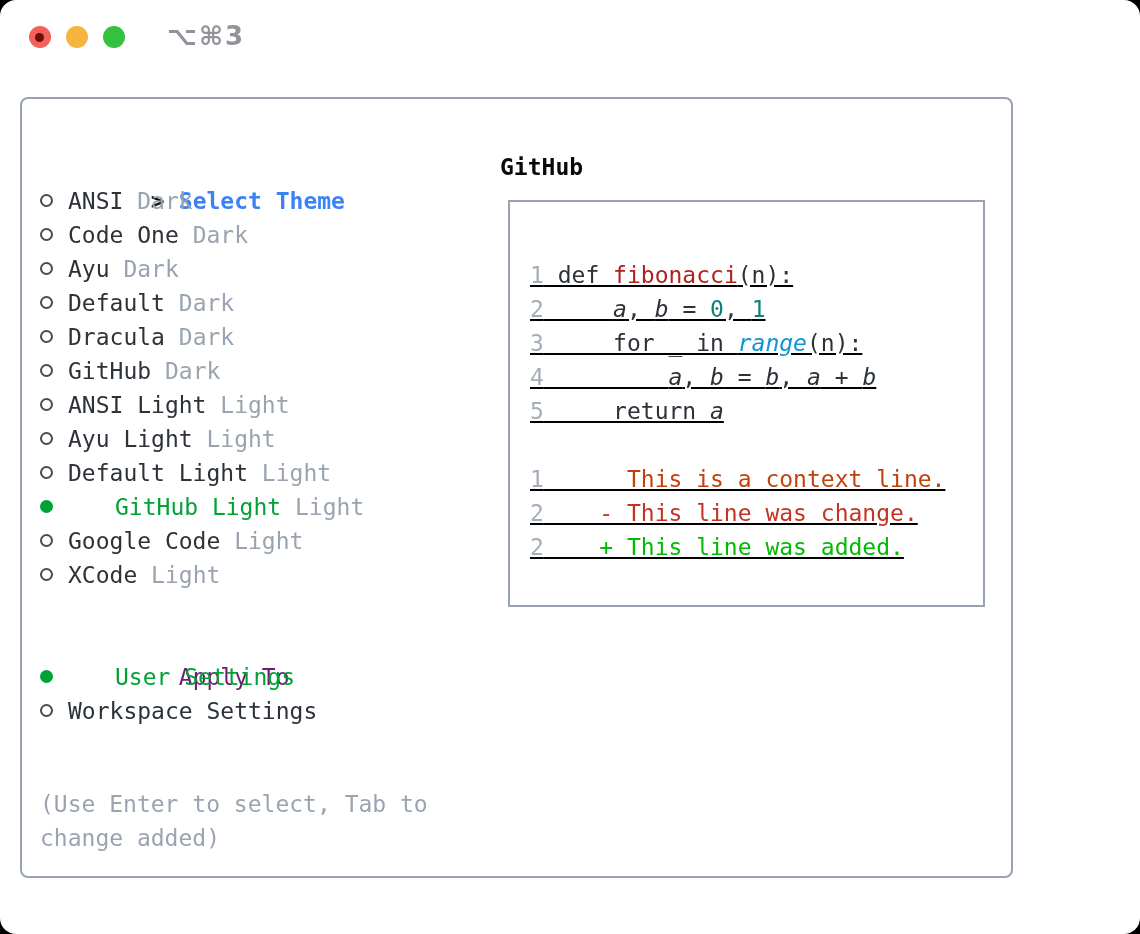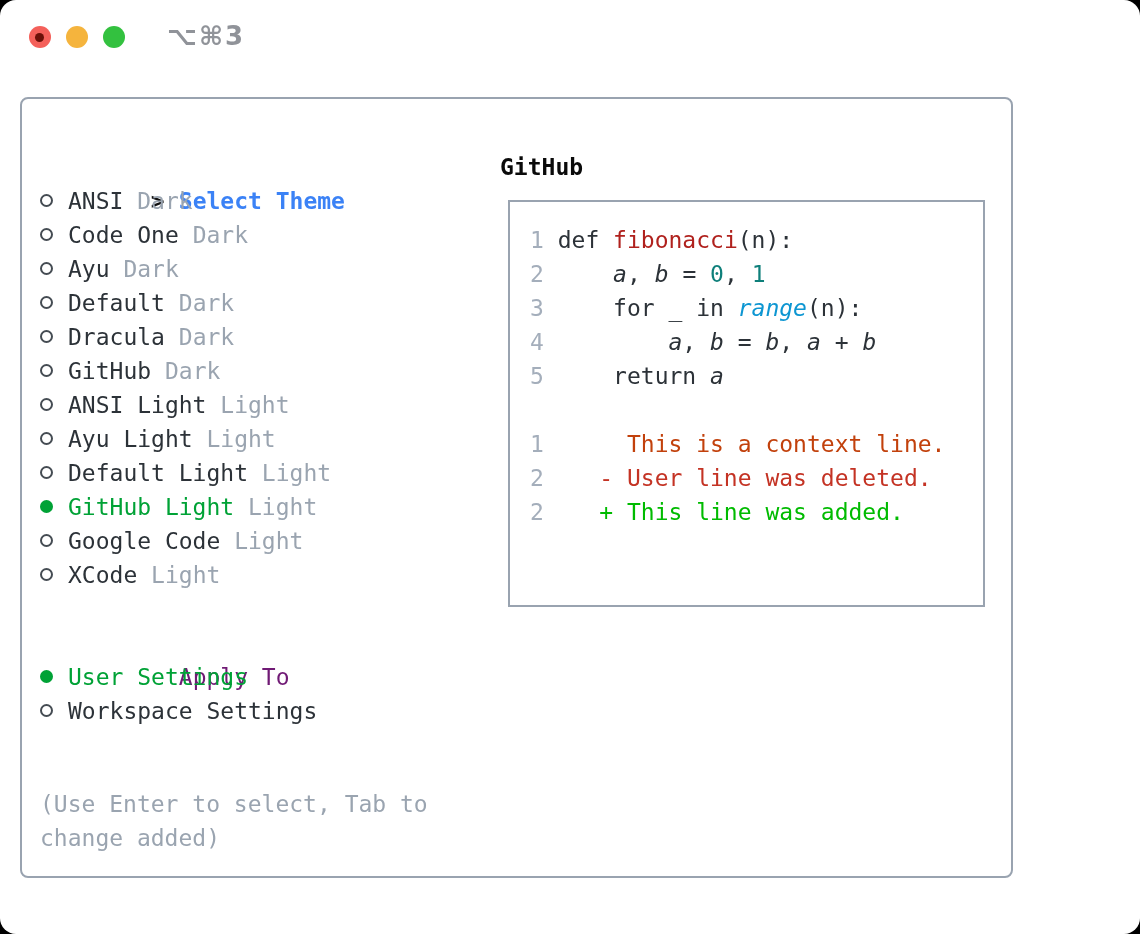--- a/index.html
+++ b/index.html
@@ -35,29 +35,29 @@
   .hdr{font-weight:bold;color:#3b82f6;}
   .radio{
     display:inline-block;width:9px;height:9px;border:2px solid #454c53;
     border-radius:50%;margin-right:15px;vertical-align:2px;background:transparent;
   }
   .radio.sel{border-color:#00a236;background:#00a236;}
   .theme-name{color:#2c3238;}
   .theme-name.sel{color:#00a236;}
   .variant{color:#9aa4b0;margin-left:1ch;}
   .apply-label{color:#701a75;}
-  .opt-name.sel{color:#00a236;}
+  .opt-name.sel{color:#00a236;margin-left:47px;}
   .hint{color:#9aa4b0;margin-top:25px;}
   
   .preview-title{position:absolute;left:478px;top:51px;font-weight:bold;color:#0a0a0a;}
   .preview-box{
     position:absolute;left:486px;top:101px;width:473px;height:403px;
     border:2px solid #99a3b0;background:#fff;overflow:hidden;
   }
-  .code{padding:21px 0 0 20px;}
+  .code{padding:56px 0 0 20px;text-decoration:underline;}
   
   .tk-line-number{color:#a4aebb;}
   .tk-plain{color:#2c3238;}
   .tk-function{color:#b0211d;}
   .tk-number{color:#0e7f7a;}
   .tk-builtin{color:#0d96d2;font-style:italic;text-align:right;}
   .tk-variable{color:#2c3238;font-style:italic;}
   .tk-context{color:#c2410c;}
   .tk-deleted{color:#c43324;}
   .tk-added{color:#00bb00;}
@@ -121,19 +121,19 @@
 
     <div class="preview-box">
       <div class="code" id="code">
           <div class="row"><span class="tk-line-number">1</span><span class="tk-plain"> def </span><span class="tk-function">fibonacci</span><span class="tk-plain">(n):</span></div>
           <div class="row"><span class="tk-line-number">2</span><span class="tk-plain">     </span><span class="tk-variable">a</span><span class="tk-plain">, </span><span class="tk-variable">b</span><span class="tk-plain"> = </span><span class="tk-number">0</span><span class="tk-plain">, </span><span class="tk-number">1</span></div>
           <div class="row"><span class="tk-line-number">3</span><span class="tk-plain">     for _ in </span><span class="tk-builtin">range</span><span class="tk-plain">(n):</span></div>
           <div class="row"><span class="tk-line-number">4</span><span class="tk-plain">         </span><span class="tk-variable">a</span><span class="tk-plain">, </span><span class="tk-variable">b</span><span class="tk-plain"> = </span><span class="tk-variable">b</span><span class="tk-plain">, </span><span class="tk-variable">a</span><span class="tk-plain"> + </span><span class="tk-variable">b</span></div>
           <div class="row"><span class="tk-line-number">5</span><span class="tk-plain">     return </span><span class="tk-variable">a</span></div>
           <div class="row"></div>
           <div class="row"><span class="tk-line-number">1</span><span class="tk-context">      This is a context line.</span></div>
-          <div class="row"><span class="tk-line-number">2</span><span class="tk-deleted">    - User line was deleted.</span></div>
+          <div class="row"><span class="tk-line-number">2</span><span class="tk-deleted">    - This line was change.</span></div>
           <div class="row"><span class="tk-line-number">2</span><span class="tk-added">    + This line was added.</span></div>
         </div>
     </div>
 
   </div>
 </div>
 
 </body></html>

